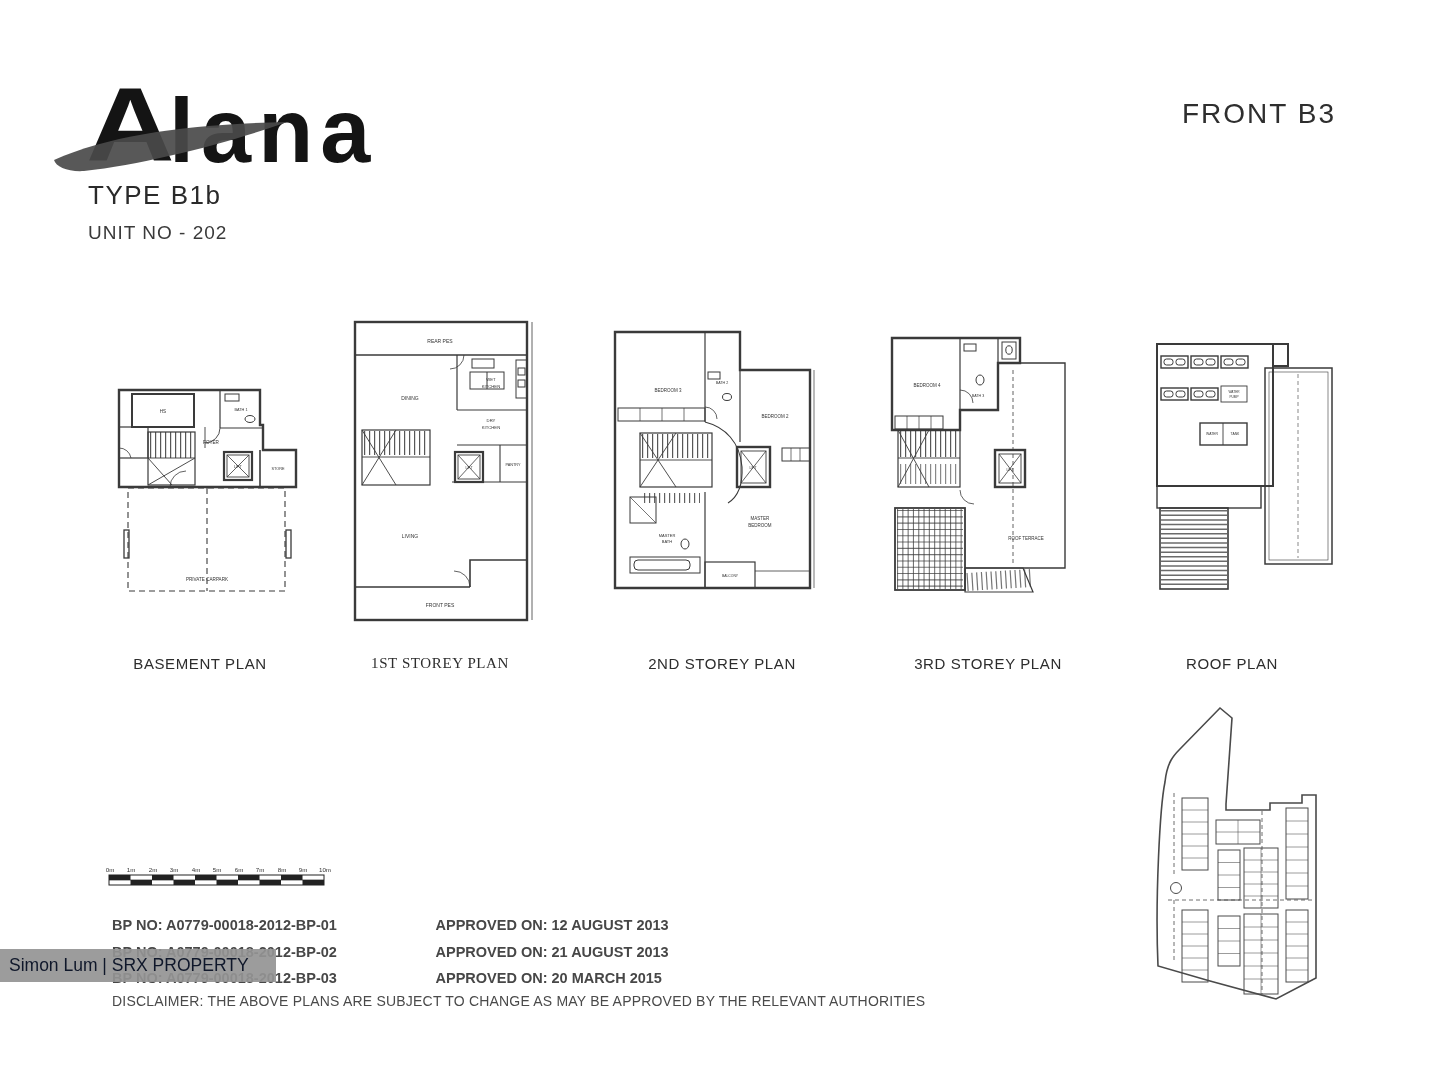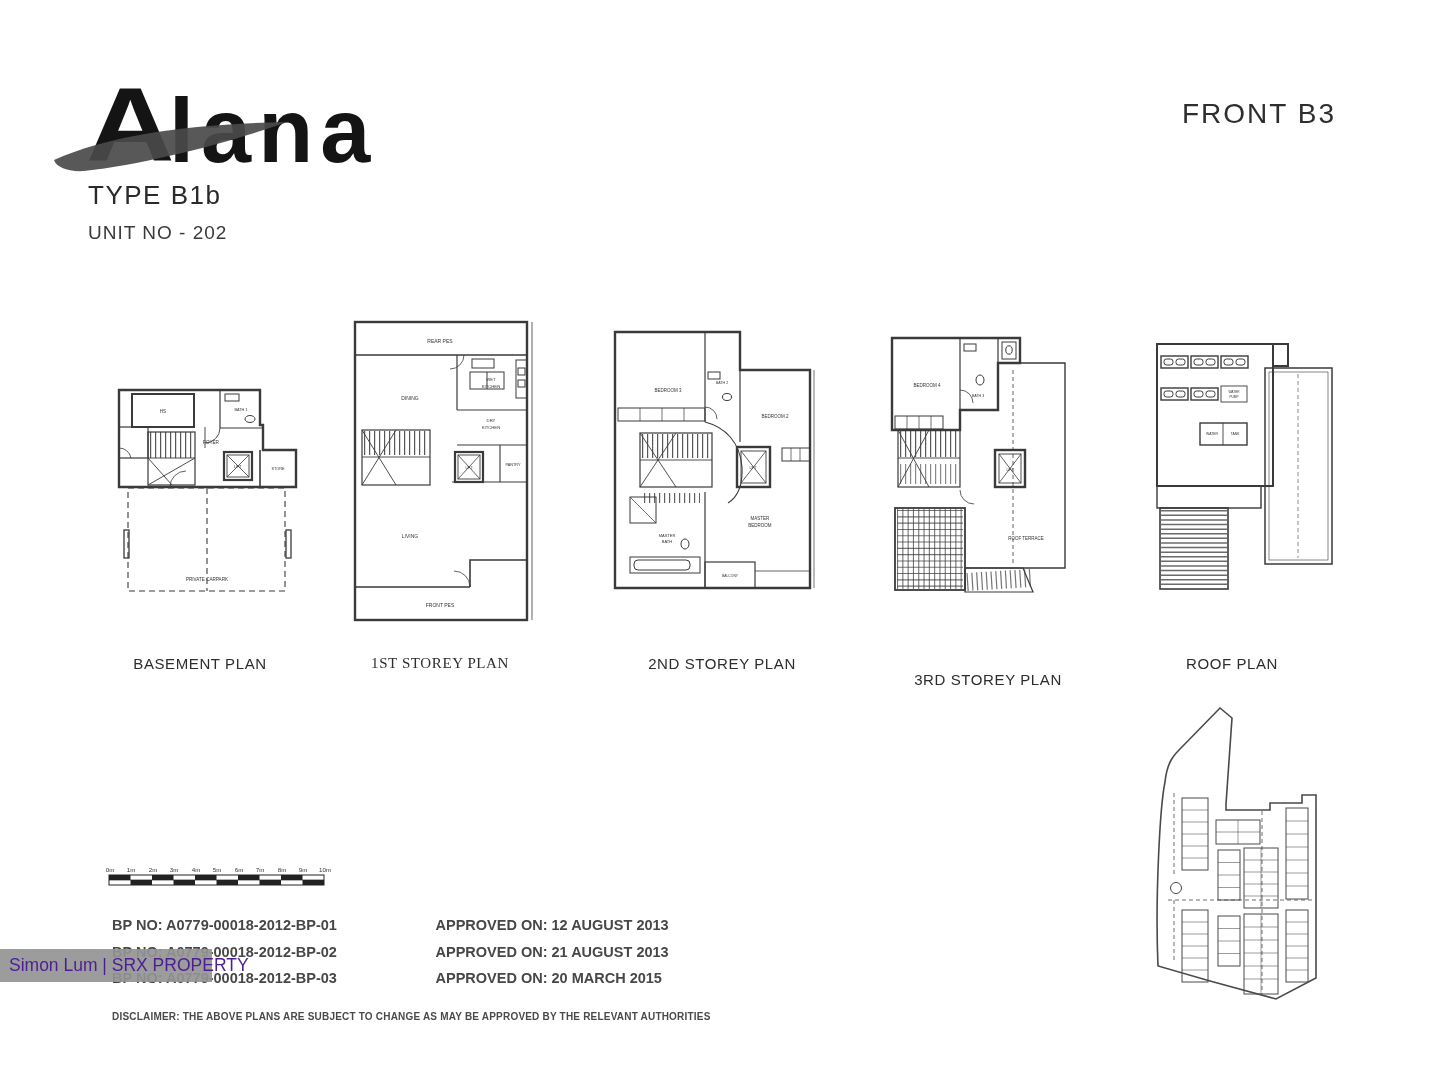--- a/index.html
+++ b/index.html
@@ -20,25 +20,25 @@
   
   .caption { font-size:15px; color:#2d2d2d; letter-spacing:.6px; transform:translateX(-50%); white-space:nowrap; }
 
   
   svg text { font-family:"Liberation Sans","DejaVu Sans",sans-serif; }
 
   
   .approvals { left:112px; top:912px; width:900px; font-size:14.5px; font-weight:bold; color:#474747; }
   .approvals .row { height:26.5px; line-height:26.5px; white-space:nowrap; }
   .approvals .bp { display:inline-block; width:320px; }
-  .disclaimer { margin-top:19px; font-size:10px; font-weight:bold; color:#4a4a4a; letter-spacing:.2px; white-space:nowrap; }
-
-  
-  .watermark { left:0; top:949px; width:212px; height:33px; background:rgba(148,148,148,.92);
-               color:#4c1d95; font-size:17.5px; line-height:33px; padding-left:9px; z-index:5; white-space:nowrap; }
+  .disclaimer { margin-top:1px; font-size:14px; font-weight:normal; color:#4a4a4a; letter-spacing:.2px; white-space:nowrap; }
+
+  
+  .watermark { left:0; top:949px; width:276px; height:33px; background:rgba(148,148,148,.92);
+               color:#0f172a; font-size:17.5px; line-height:33px; padding-left:9px; z-index:5; white-space:nowrap; }
 
   
   .keyplan-label { left:1036px; top:962px; display:flex; align-items:flex-start; gap:9px; color:#2f2f2f; }
   .keyplan-label .txt div:first-child { font-size:18px; letter-spacing:1px; }
   .keyplan-label .txt div:last-child  { font-size:17px; letter-spacing:1px; margin-top:2px; }
 </style>
 </head>
 <body>
 
 <div class="page">
@@ -227,21 +227,21 @@
         <line x1="82" y1="252" x2="146" y2="248" stroke-width="18" stroke-dasharray="1.2 3.6" opacity=".7"></line>
       </g>
     </g>
     <g fill="#333" stroke="none" text-anchor="middle">
       <text x="42" y="57" font-size="4.5">BEDROOM 4</text>
       <text x="93" y="67" font-size="3.6">BATH 3</text>
       <text x="125" y="141" font-size="3.4">LIFT</text>
       <text x="141" y="210" font-size="4.5">ROOF TERRACE</text>
     </g>
   </svg>
-  <div class="abs caption" style="left:988px; top:671px;">3RD STOREY PLAN</div>
+  <div class="abs caption" style="left:988px; top:655px;">3RD STOREY PLAN</div>
 
   <svg class="abs" style="left:1148px; top:338px;" width="200" height="285" viewBox="0 0 200 285">
     <g stroke="#3a3a3a" fill="none" stroke-width="1">
       <rect x="9" y="6" width="116" height="142" stroke-width="2"></rect>
       <path d="M125,6 H140 V28 H125" stroke-width="2"></path>
       <rect x="117" y="30" width="67" height="196" stroke-width="1.5"></rect>
       <rect x="121" y="34" width="59" height="188" stroke-width=".6"></rect>
       <line x1="150" y1="36" x2="150" y2="220" stroke-dasharray="4 3" stroke-width=".6"></line>
       <g>
         <rect x="13" y="18" width="27" height="12" stroke-width="1.4"></rect>

